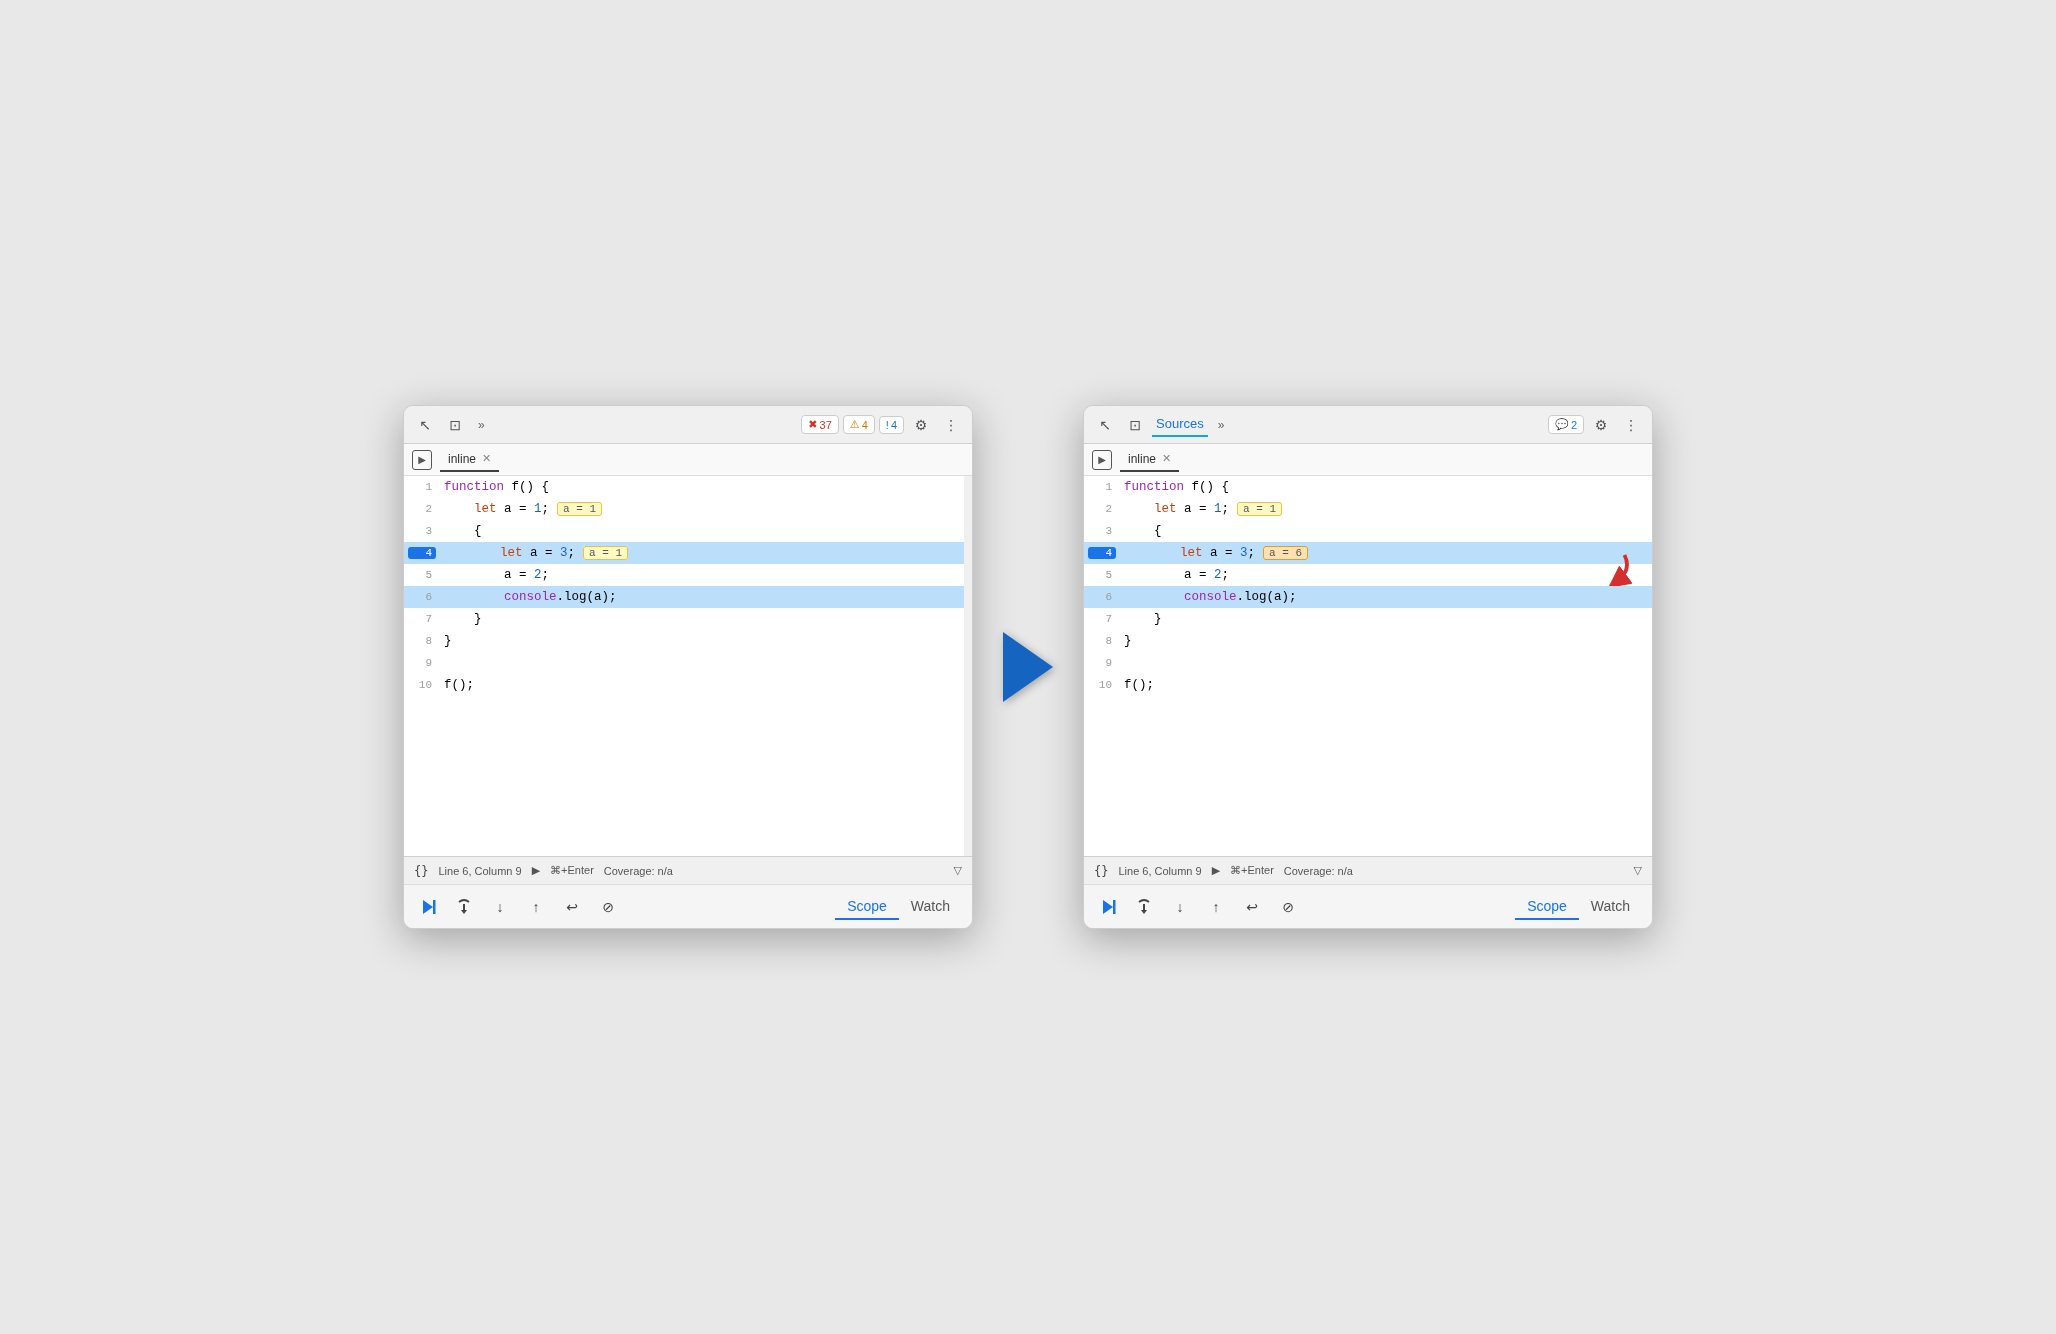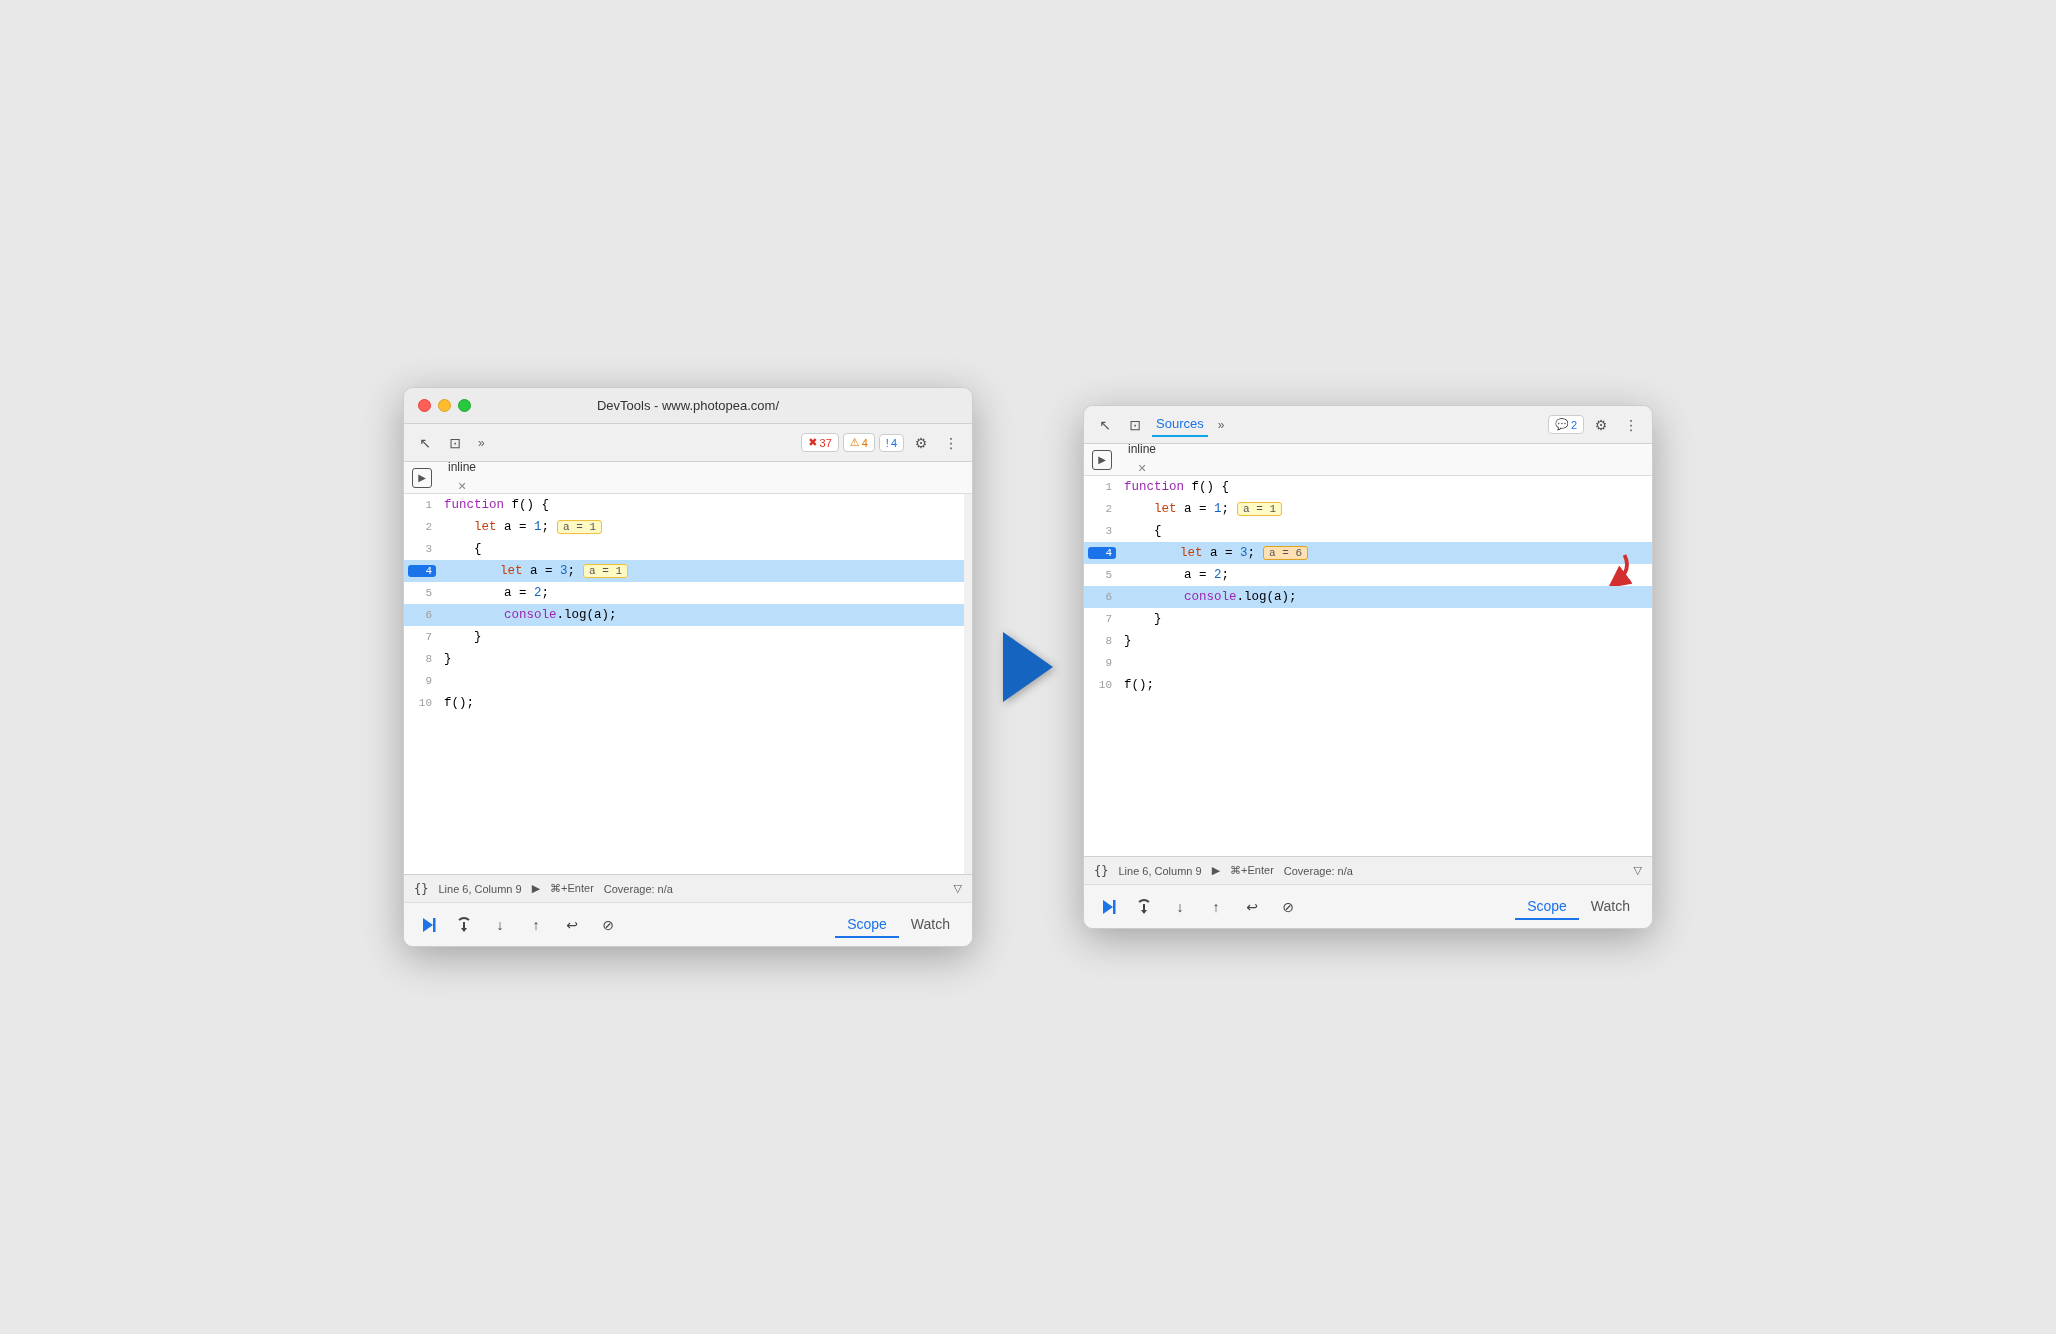--- a/index.html
+++ b/index.html
@@ -156,21 +156,20 @@
     }
 
     .file-tab {
       display: flex;
       align-items: center;
       gap: 6px;
       font-size: 12px;
       color: #333;
       padding: 4px 8px;
       border-bottom: 2px solid #404040;
-      flex-direction: column;
     }
 
     .file-tab .close-btn {
       font-size: 11px;
       color: #888;
       cursor: pointer;
     }
 
     
     .code-area {
@@ -342,28 +341,20 @@
       position: relative;
     }
   </style>
 </head>
 <body>
 
 <div class="scene">
 
   <div class="devtools-window">
 
-    <div class="title-bar">
-      <div class="traffic-lights">
-        <div class="traffic-light tl-red"></div>
-        <div class="traffic-light tl-yellow"></div>
-        <div class="traffic-light tl-green"></div>
-      </div>
-      <span class="title-bar-text">DevTools - www.photopea.com/</span>
-    </div>
 
     <div class="toolbar">
       <div class="toolbar-icon">↖</div>
       <div class="toolbar-icon">⊡</div>
       <div class="tab-area">
         <div class="more-tabs">»</div>
       </div>
       <div class="toolbar-badges">
         <div class="badge badge-error">
           <span>✖</span>

